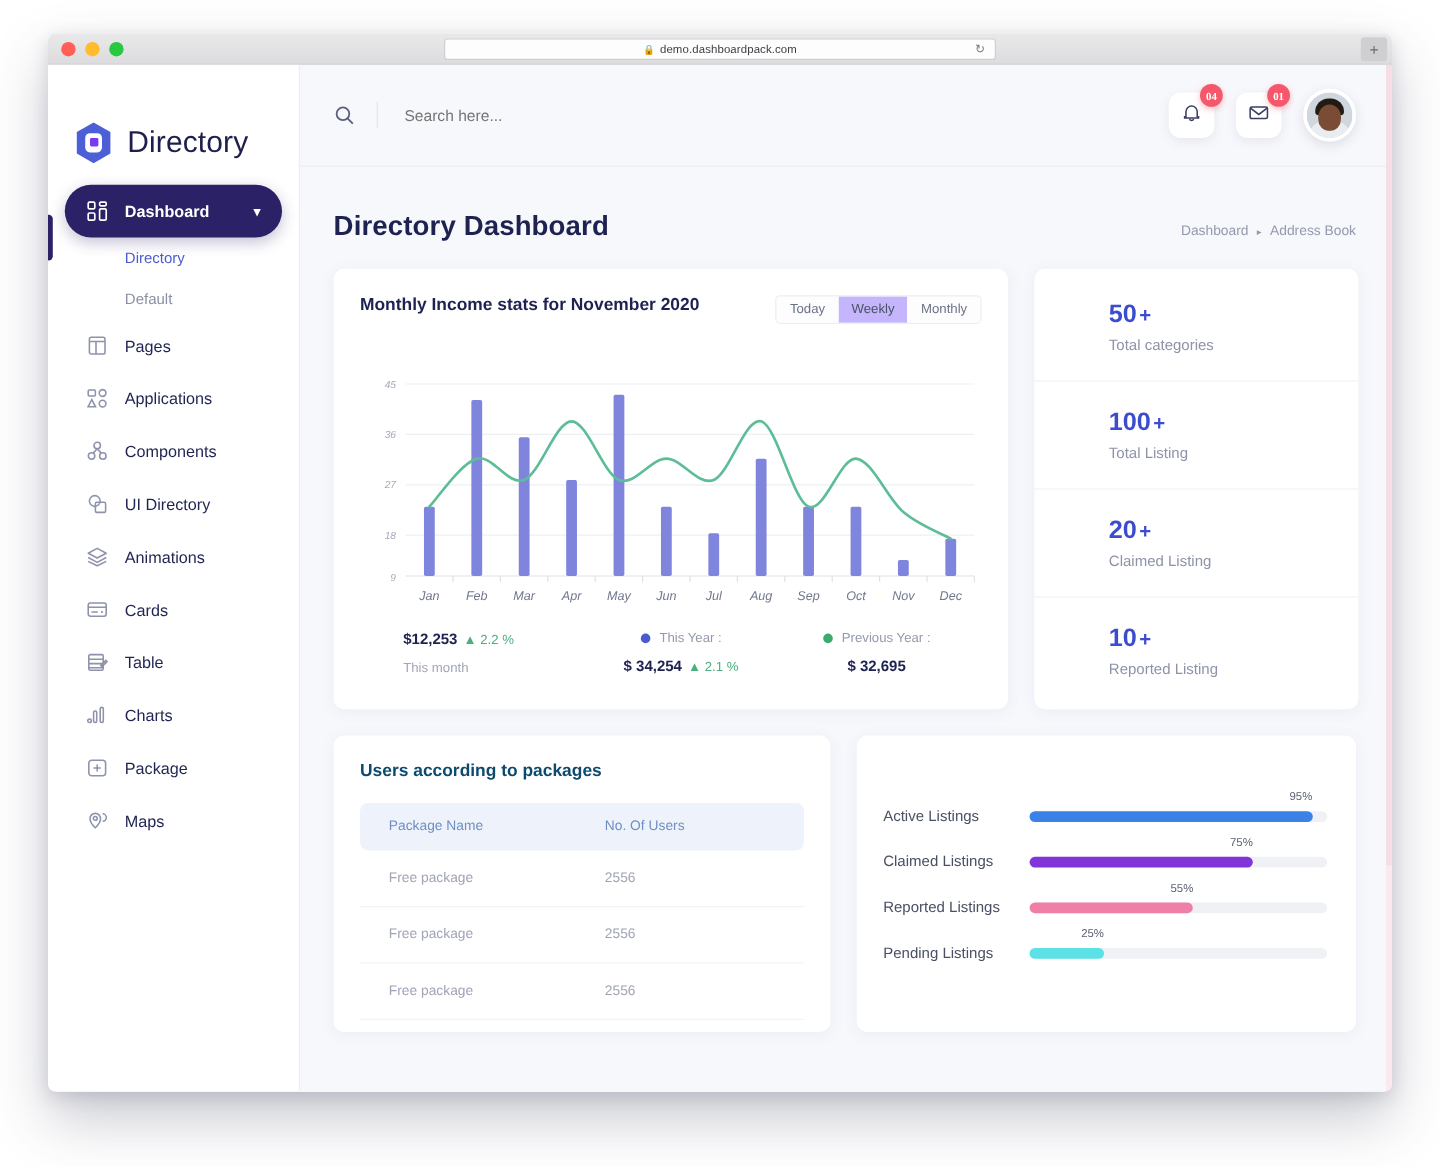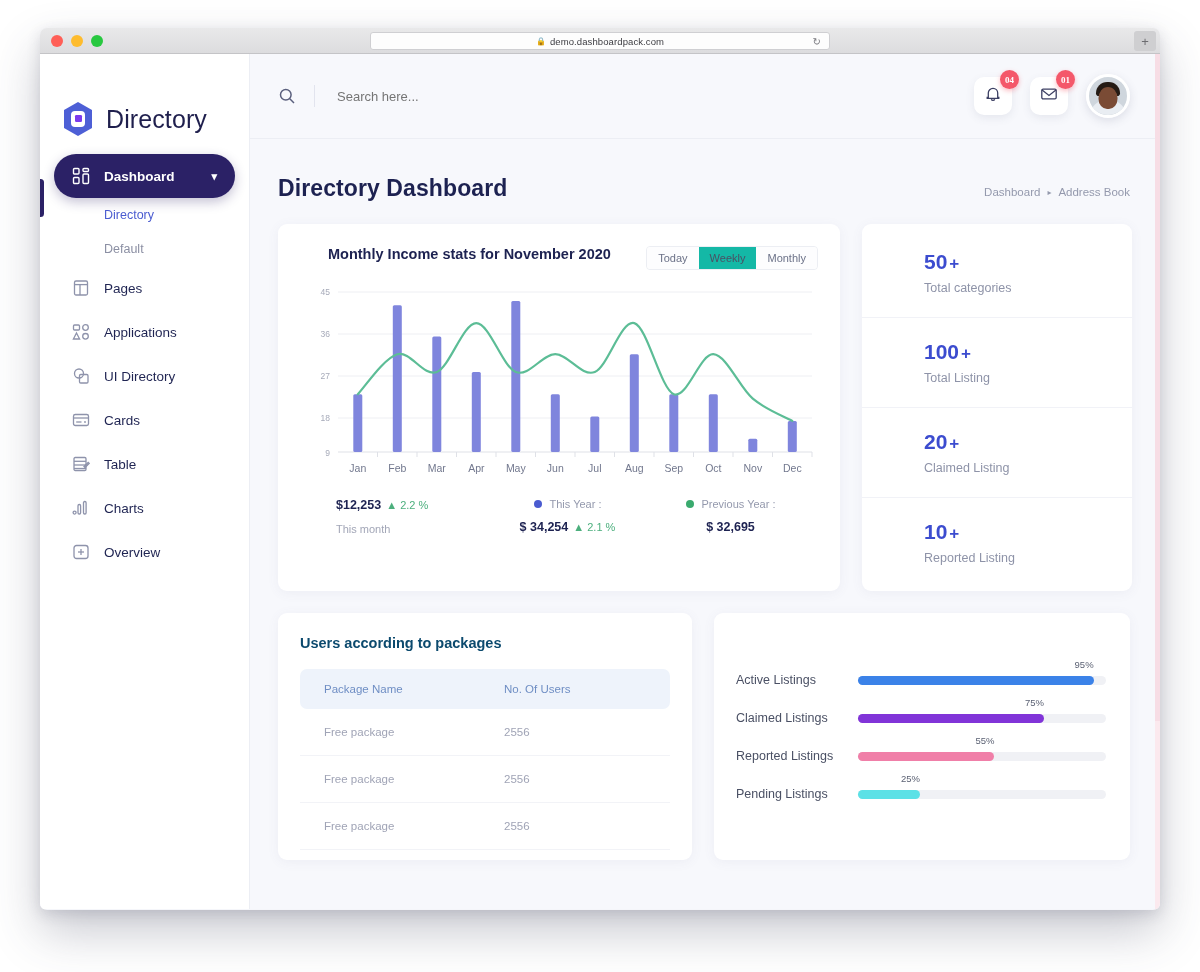--- a/index.html
+++ b/index.html
@@ -169,33 +169,33 @@
   #content { padding: 22px 30px 0 28px; }
   .row { display: flex; gap: 22px; }
   .card {
     background: #ffffff; border-radius: 9px;
     box-shadow: 0 2px 12px rgba(96,102,139,0.07);
   }
 
   
   #chart-card { flex: 1 1 auto; width: 562px; padding: 22px 22px 18px 22px; }
   #chart-card-head { display: flex; align-items: flex-start; }
-  #chart-title { font-size: 14.5px; color: #1d2251; font-weight: bold; margin-left: 28px; }
+  #chart-title { font-size: 14.5px; color: #1d2251; font-weight: bold; }
   #range-toggle {
     margin-left: auto; display: flex; border-radius: 4px; overflow: hidden;
     border: 1px solid #eceef3; background: #f8f9fb;
   }
   .range-btn {
     padding: 5px 11px; font-size: 11px; color: #6c7288; cursor: pointer;
     background: #f8f9fb;
   }
-  .range-btn.active { background: #14b8a6; color: #4a5064; }
+  .range-btn.active { background: #c4b5fd; color: #4a5064; }
   .range-btn.light { background: #fdfdfe; }
 
-  #chart-area { position: relative; height: 200px; margin: 12px 0 0 0; }
+  #chart-area { position: relative; height: 200px; margin: 40px 0 0 0; font-style: italic; }
   #chart-svg { display: block; }
   .ytick { font-size: 8.5px; fill: #a6aab9; }
   .xlabel { font-size: 10.5px; fill: #72788e; text-anchor: middle; }
 
   #chart-footer { display: flex; margin-top: 16px; padding: 0 6px; }
   .foot-col { text-align: center; }
   .foot-col.left { width: 180px; text-align: left; padding-left: 30px; }
   .foot-col.mid { flex: 1; }
   .foot-col.right { flex: 1; }
   .foot-main { font-size: 12.5px; color: #1d2251; font-weight: bold; }
@@ -328,31 +328,53 @@
             <svg viewBox="0 0 18 18" width="18" height="18" fill="none" stroke="#8e93ab" stroke-width="1.3">
               <rect x="1.5" y="2" width="6" height="5" rx="1"></rect>
               <circle cx="13.5" cy="4.5" r="2.8"></circle>
               <polygon points="4.5,10 7.6,16 1.4,16"></polygon>
               <circle cx="13.5" cy="13.3" r="2.8"></circle>
             </svg>
           </span>
           <span>Applications</span>
         </div>
 
+        <div class="nav-item plain">
+          <span class="nav-icon">
+            <svg viewBox="0 0 18 18" width="18" height="18" fill="none" stroke="#8e93ab" stroke-width="1.3">
+              <circle cx="9" cy="4.3" r="2.7"></circle>
+              <circle cx="4.3" cy="13" r="2.7"></circle>
+              <circle cx="13.7" cy="13" r="2.7"></circle>
+              <line x1="9" y1="7" x2="5.6" y2="10.6"></line>
+              <line x1="9" y1="7" x2="12.4" y2="10.6"></line>
+            </svg>
+          </span>
+          <span>Components</span>
+        </div>
 
         <div class="nav-item plain">
           <span class="nav-icon">
             <svg viewBox="0 0 18 18" width="18" height="18" fill="none" stroke="#8e93ab" stroke-width="1.3">
               <circle cx="7" cy="6.5" r="4.5"></circle>
               <rect x="7.5" y="7.5" width="8.5" height="8.5" rx="1.2"></rect>
             </svg>
           </span>
           <span>UI Directory</span>
         </div>
 
+        <div class="nav-item plain">
+          <span class="nav-icon">
+            <svg viewBox="0 0 18 18" width="18" height="18" fill="none" stroke="#8e93ab" stroke-width="1.3" stroke-linejoin="round">
+              <polygon points="9,2 16.5,6 9,10 1.5,6"></polygon>
+              <polyline points="1.5,9.6 9,13.6 16.5,9.6"></polyline>
+              <polyline points="1.5,12.8 9,16.5 16.5,12.8"></polyline>
+            </svg>
+          </span>
+          <span>Animations</span>
+        </div>
 
         <div class="nav-item plain">
           <span class="nav-icon">
             <svg viewBox="0 0 18 18" width="18" height="18" fill="none" stroke="#8e93ab" stroke-width="1.3">
               <rect x="1.5" y="3.5" width="15" height="11" rx="1.8"></rect>
               <line x1="1.5" y1="7" x2="16.5" y2="7"></line>
               <line x1="4.2" y1="11" x2="9.5" y2="11"></line>
               <circle cx="13" cy="11" r="0.9" fill="#8e93ab" stroke="none"></circle>
             </svg>
           </span>
@@ -384,23 +406,33 @@
         </div>
 
         <div class="nav-item plain">
           <span class="nav-icon">
             <svg viewBox="0 0 18 18" width="18" height="18" fill="none" stroke="#8e93ab" stroke-width="1.3">
               <rect x="2" y="2.5" width="14" height="13" rx="2.5"></rect>
               <line x1="9" y1="6" x2="9" y2="12"></line>
               <line x1="6" y1="9" x2="12" y2="9"></line>
             </svg>
           </span>
-          <span>Overview</span>
-        </div>
-
+          <span>Package</span>
+        </div>
+
+        <div class="nav-item plain">
+          <span class="nav-icon">
+            <svg viewBox="0 0 18 18" width="18" height="18" fill="none" stroke="#8e93ab" stroke-width="1.3">
+              <path d="M11.8 7.2c0 3.2-4.4 7.6-4.4 7.6S3 10.4 3 7.2a4.4 4.4 0 1 1 8.8 0z"></path>
+              <circle cx="7.4" cy="7" r="1.6"></circle>
+              <path d="M13.5 3.2a3.1 3.1 0 0 1 0 6.2"></path>
+            </svg>
+          </span>
+          <span>Maps</span>
+        </div>
 
       </nav>
     </aside>
 
     <section id="main">
 
       <header id="topbar">
         <span id="search-icon-wrap">
           <svg viewBox="0 0 18 18" width="18" height="18" fill="none" stroke="currentColor" stroke-width="1.5">
             <circle cx="7.8" cy="7.8" r="5.3"></circle>

